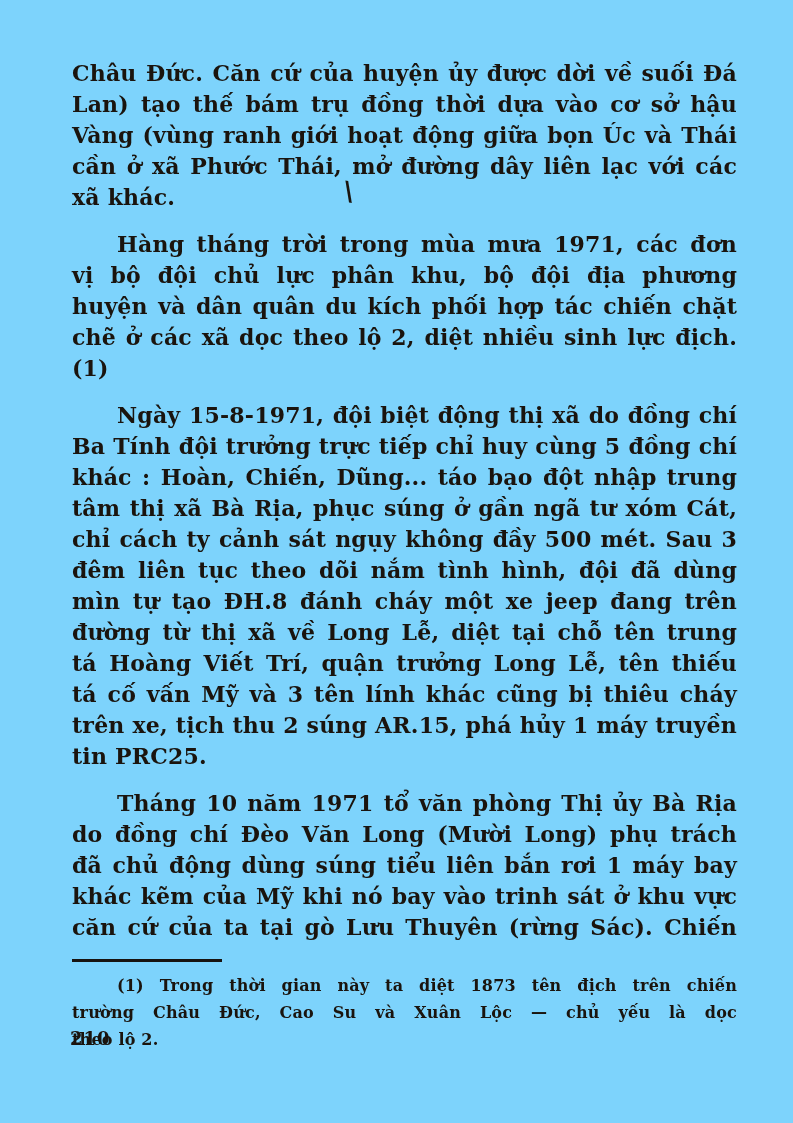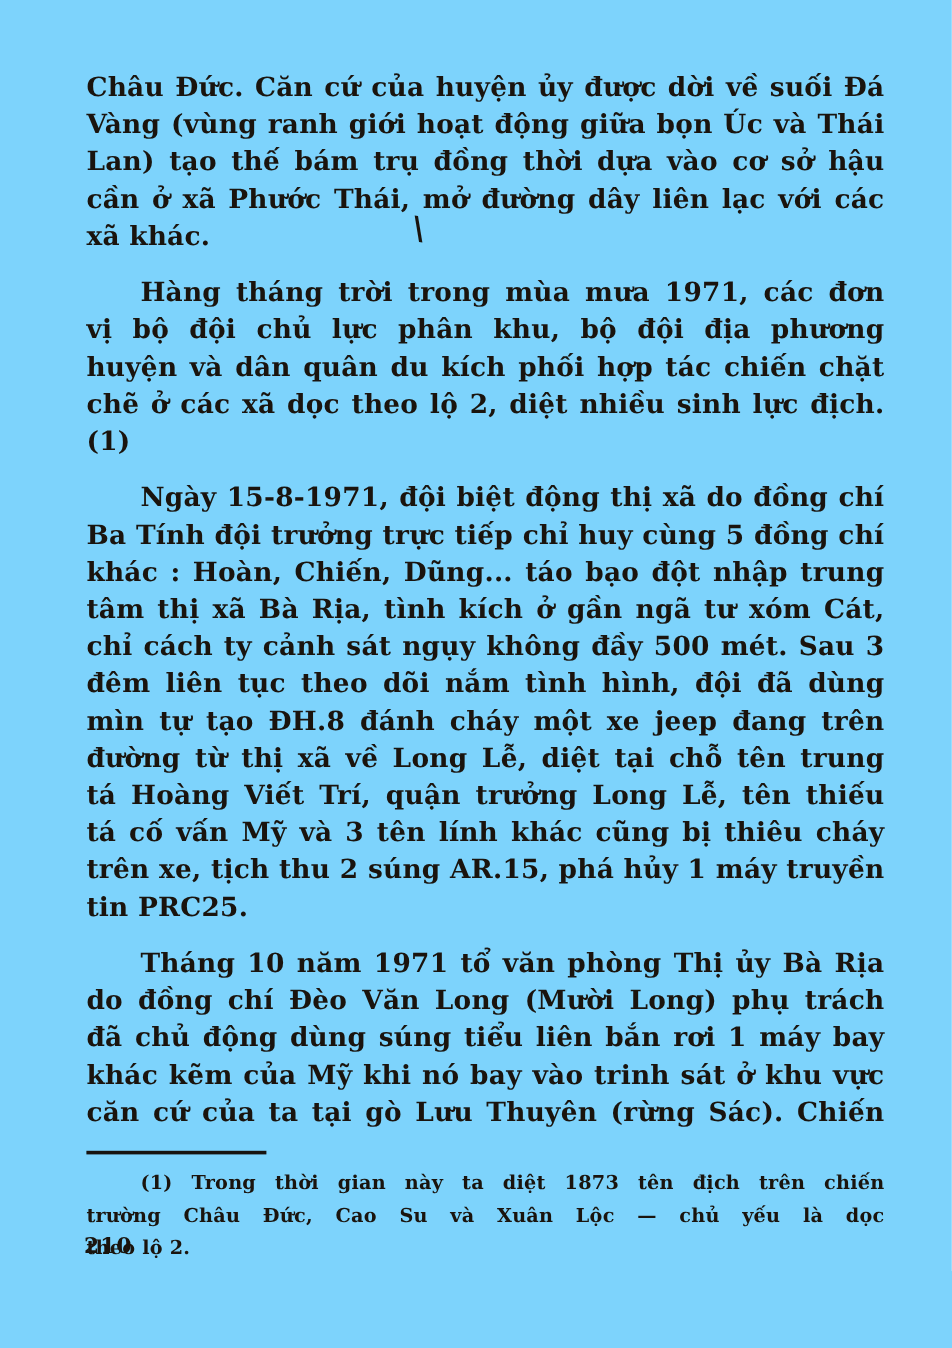--- a/index.html
+++ b/index.html
@@ -67,36 +67,36 @@
 </style>
 </head>
 <body>
 
 <div class="page" style="background: #7dd3fc; color: rgb(26, 20, 14);">
 
   <div class="textblock">
     <div id="body-paragraphs">
         <div class="paragraph">
           <div class="line">Châu Đức. Căn cứ của huyện ủy được dời về suối Đá</div>
+          <div class="line">Lan) tạo thế bám trụ đồng thời dựa vào cơ sở hậu</div>
           <div class="line">Vàng (vùng ranh giới hoạt động giữa bọn Úc và Thái</div>
-          <div class="line">Lan) tạo thế bám trụ đồng thời dựa vào cơ sở hậu</div>
           <div class="line">cần ở xã Phước Thái, mở đường dây liên lạc với các</div>
           <div class="line short">xã khác.</div>
         </div>
         <div class="paragraph">
           <div class="line" style="padding-left: 45px;">Hàng tháng trời trong mùa mưa 1971, các đơn</div>
           <div class="line">vị bộ đội chủ lực phân khu, bộ đội địa phương</div>
           <div class="line">huyện và dân quân du kích phối hợp tác chiến chặt</div>
           <div class="line">chẽ ở các xã dọc theo lộ 2, diệt nhiều sinh lực địch. (1)</div>
         </div>
         <div class="paragraph">
           <div class="line" style="padding-left: 45px;">Ngày 15-8-1971, đội biệt động thị xã do đồng chí</div>
           <div class="line">Ba Tính đội trưởng trực tiếp chỉ huy cùng 5 đồng chí</div>
           <div class="line">khác : Hoàn, Chiến, Dũng... táo bạo đột nhập trung</div>
-          <div class="line">tâm thị xã Bà Rịa, tình kích ở gần ngã tư xóm Cát,</div>
+          <div class="line">tâm thị xã Bà Rịa, phục súng ở gần ngã tư xóm Cát,</div>
           <div class="line">chỉ cách ty cảnh sát ngụy không đầy 500 mét. Sau 3</div>
           <div class="line">đêm liên tục theo dõi nắm tình hình, đội đã dùng</div>
           <div class="line">mìn tự tạo ĐH.8 đánh cháy một xe jeep đang trên</div>
           <div class="line">đường từ thị xã về Long Lễ, diệt tại chỗ tên trung</div>
           <div class="line">tá Hoàng Viết Trí, quận trưởng Long Lễ, tên thiếu</div>
           <div class="line">tá cố vấn Mỹ và 3 tên lính khác cũng bị thiêu cháy</div>
           <div class="line">trên xe, tịch thu 2 súng AR.15, phá hủy 1 máy truyền</div>
           <div class="line short">tin PRC25.</div>
         </div>
         <div class="paragraph">

